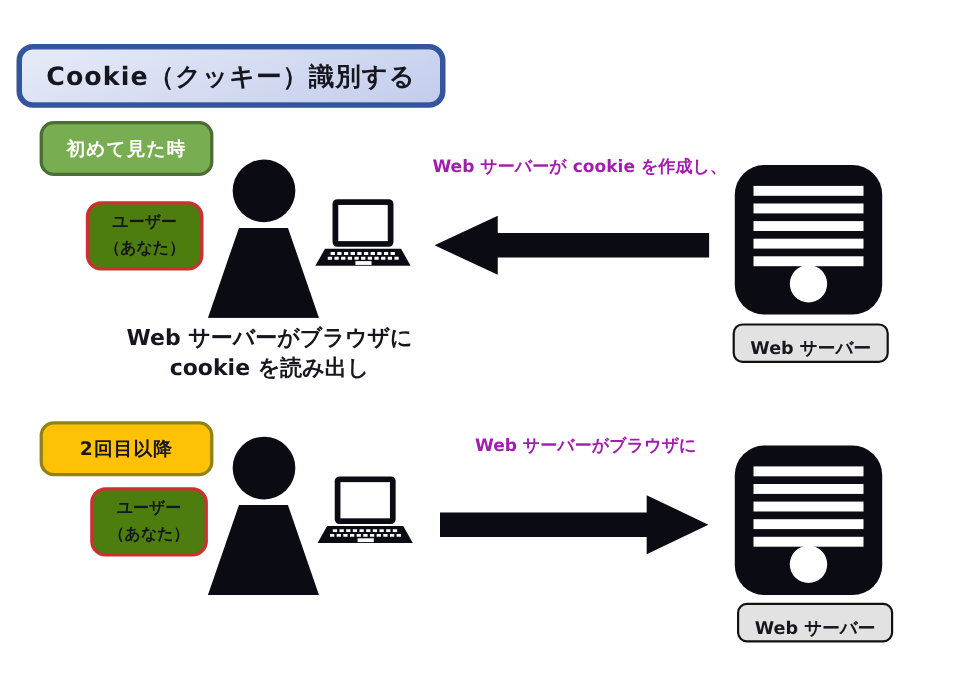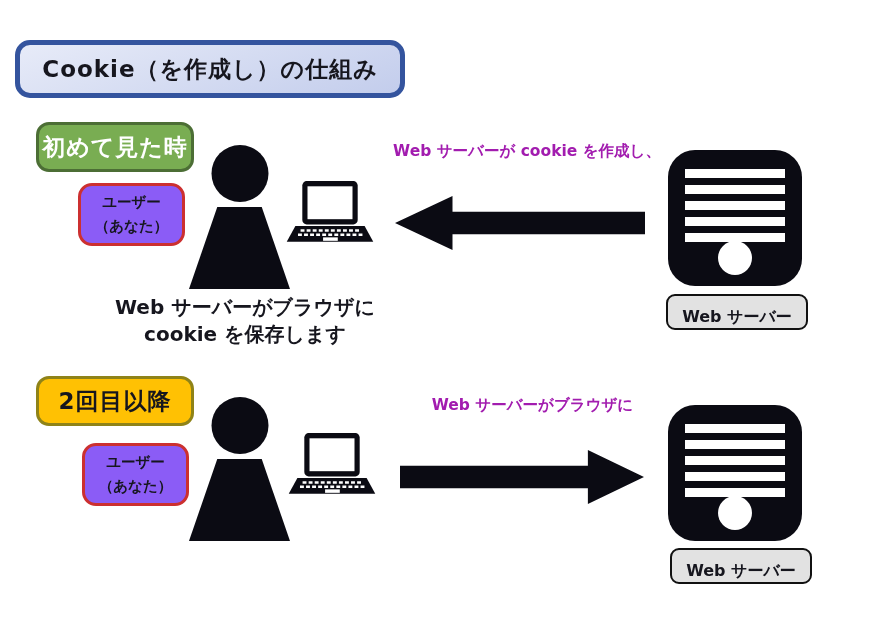--- a/index.html
+++ b/index.html
@@ -22,34 +22,34 @@
     position:absolute;left:15px;top:40px;width:380px;height:48px;
     border:5px solid #34549E;border-radius:15px;
     background:linear-gradient(160deg,#e7ebf8 0%,#c3cdec 100%);
     display:flex;align-items:center;justify-content:center;
     font-size:23px;font-weight:bold;letter-spacing:1px;color:#16161e;
   }
   
   .badge{
     position:absolute;width:152px;height:44px;
     border-radius:13px;display:flex;align-items:center;justify-content:center;
-    font-size:23px;font-weight:bold;letter-spacing:1px;margin-top:12px;
+    font-size:17px;font-weight:bold;letter-spacing:1px;
   }
   .badge-green{
     left:36px;top:110px;
     background:#79ad52;border:3px solid #4c6e35;color:#ffffff;
   }
   .badge-yellow{
-    left:36px;top:364px;
+    left:36px;top:383px;
     background:#ffc103;border:3px solid #8f8318;color:#16161e;
   }
   
   .user-pill{
     position:absolute;width:101px;height:57px;
-    background:#8b5cf6;border:3px solid #cc3030;border-radius:14px;
+    background:#4d7c0f;border:3px solid #cc3030;border-radius:14px;
     display:flex;flex-direction:column;align-items:center;justify-content:center;
     font-size:14.5px;font-weight:bold;line-height:1.65;color:#16161e;
   }
   .user-pill-1{left:78px;top:183px;}
   .user-pill-2{left:82px;top:443px;}
   
   .person{position:absolute;width:101px;height:144px;}
   .person-1{left:189px;top:145px;}
   .person-2{left:189px;top:397px;}
   .person-head{
@@ -114,21 +114,21 @@
   }
   .server-label-1{left:666px;top:294px;}
   .server-label-2{left:670px;top:548px;}
 </style>
 </head>
 <body>
 
 <div id="canvas">
 
   <div class="title-box">
-    <span>Cookie（を作成し）の仕組み</span>
+    <span>Cookie（クッキー）識別する</span>
   </div>
 
   <div class="badge badge-green">
     <span>初めて見た時</span>
   </div>
 
   <div class="user-pill user-pill-1">
     <span>ユーザー</span>
     <span>（あなた）</span>
   </div>
@@ -165,21 +165,21 @@
     </div>
     <div class="server-dot"></div>
   </div>
 
   <div class="server-label server-label-1">
     <span>Web サーバー</span>
   </div>
 
   <div class="caption caption-1">
     <div>Web サーバーがブラウザに</div>
-    <div>cookie を保存します</div>
+    <div>cookie を読み出し</div>
   </div>
 
   <div class="badge badge-yellow">
     <span>2回目以降</span>
   </div>
 
   <div class="user-pill user-pill-2">
     <span>ユーザー</span>
     <span>（あなた）</span>
   </div>

